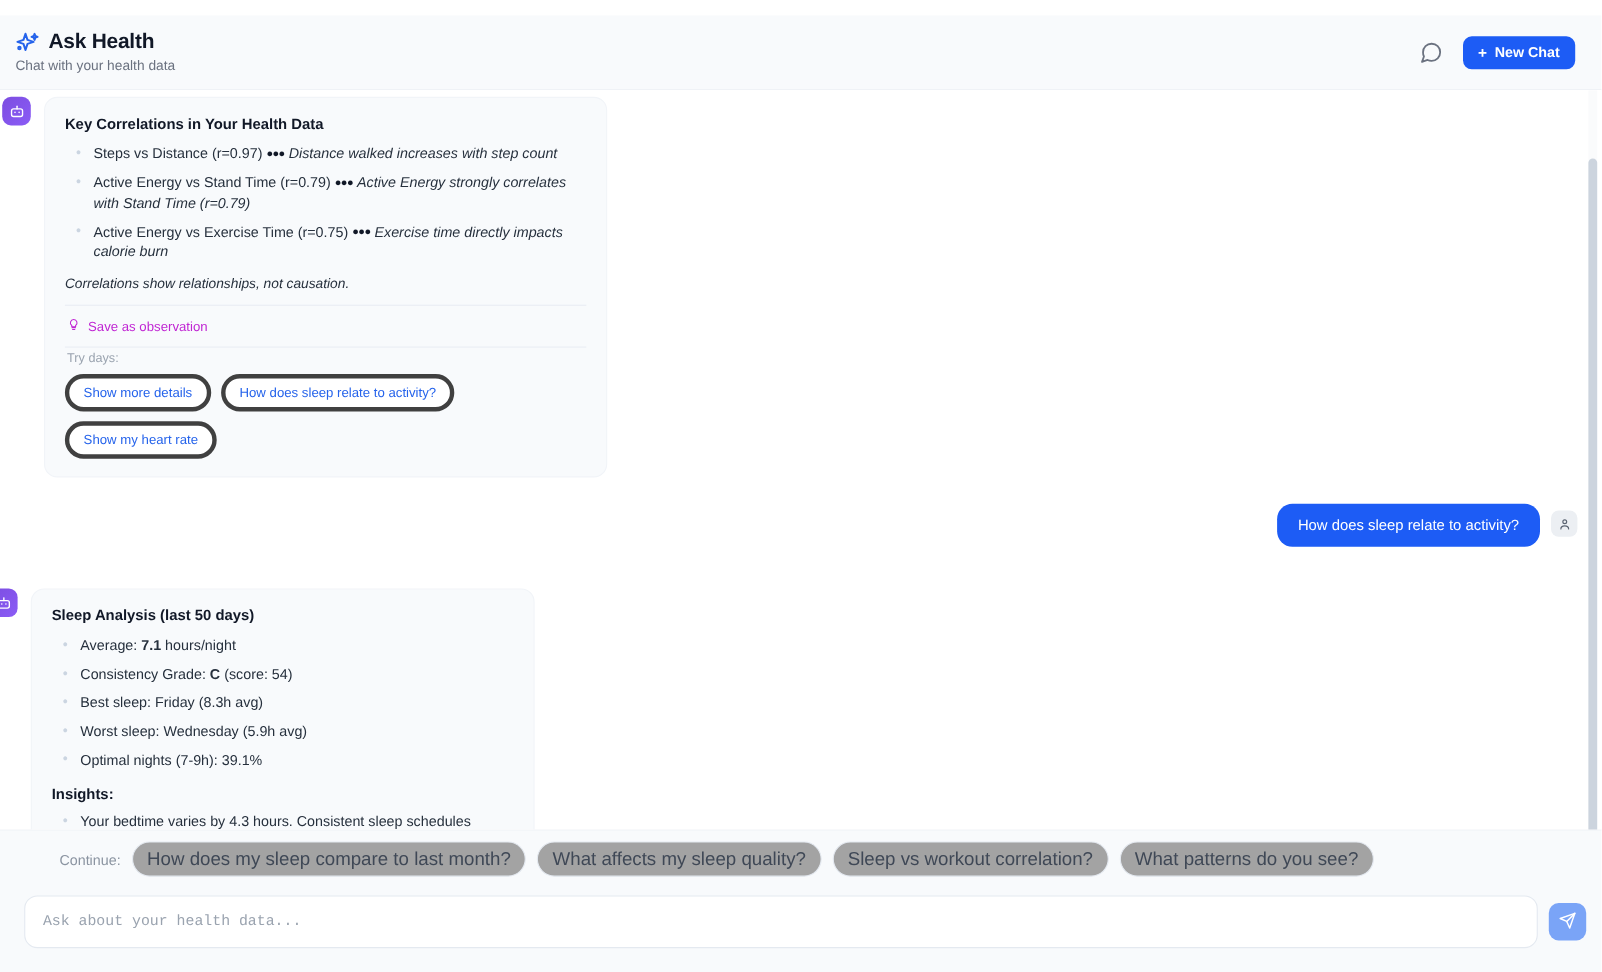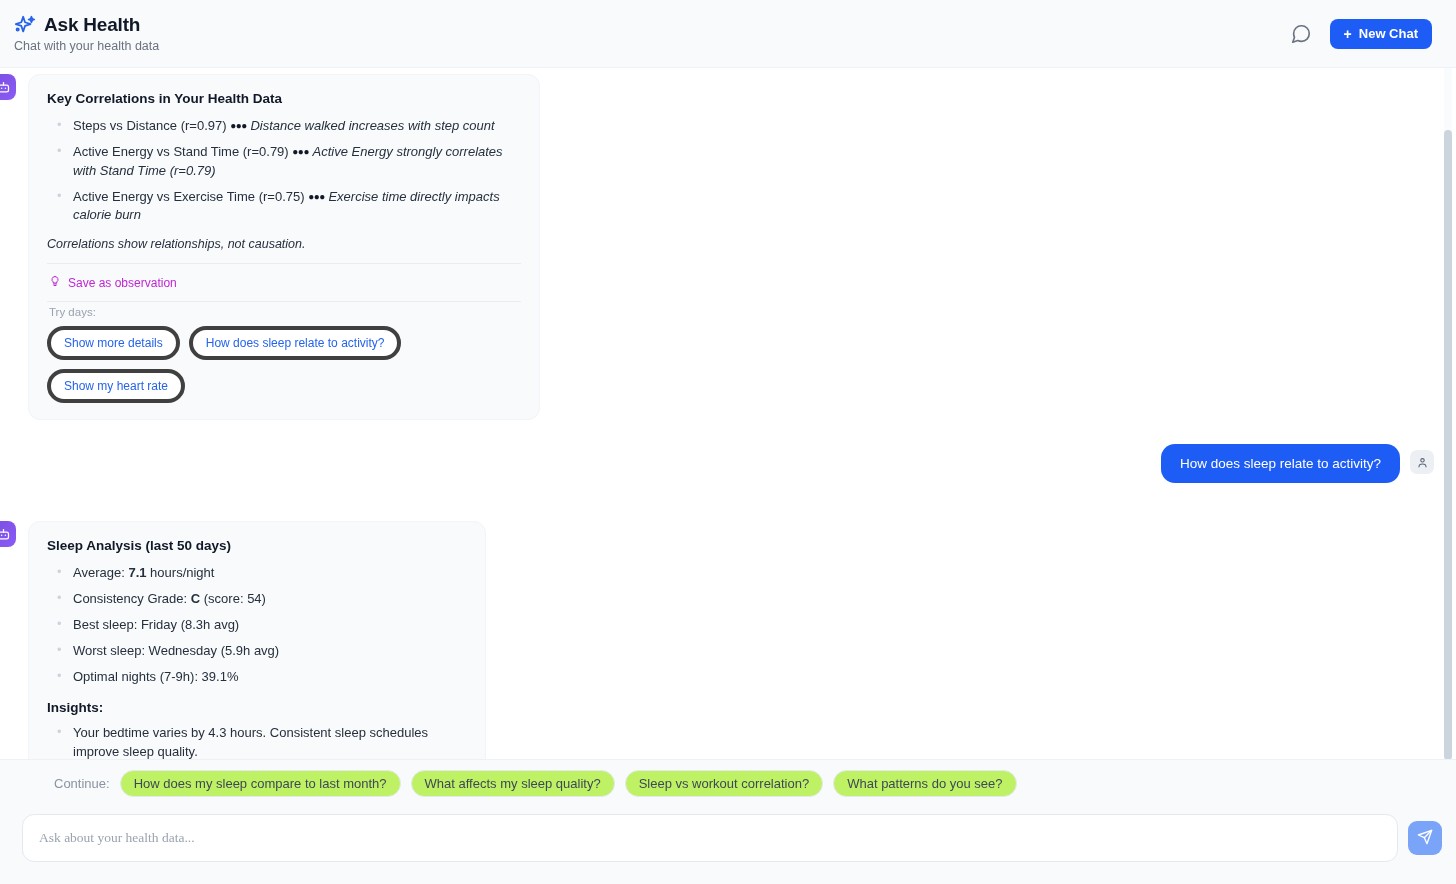--- a/index.html
+++ b/index.html
@@ -12,20 +12,21 @@
   }
   .app { position: relative; width: 1456px; height: 884px; display: flex; flex-direction: column; }
 
   
   .header {
     height: 68px; flex: 0 0 68px;
     background: #f8fafc;
     border-bottom: 1px solid #eef1f5;
     display: flex; align-items: center; justify-content: space-between;
     padding: 0 24px 0 14px;
+    margin-top: 14px;
   }
   .brand { display: flex; flex-direction: column; justify-content: center; }
   .brand-row { display: flex; align-items: center; gap: 8px; }
   .spark-icon { width: 22px; height: 22px; display: block; color: #2563eb; }
   .brand-title { font-size: 19px; font-weight: bold; color: #111827; letter-spacing: -0.2px; }
   .brand-sub { font-size: 12.5px; color: #6b7280; margin-top: 3px; margin-left: 0px; }
   .header-right { display: flex; align-items: center; gap: 18px; }
   .icon-btn {
     width: 22px; height: 22px; color: #6b7280;
     display: flex; align-items: center; justify-content: center;
@@ -120,29 +121,29 @@
   }
 
   
   .footer { flex: 0 0 auto; background: #f8fafc; border-top: 1px solid #eef1f5; }
   .continue-bar {
     display: flex; align-items: center; gap: 10px; padding: 10px 20px 9px 14px;
     flex-wrap: nowrap; overflow: hidden;
   }
   .continue-label { font-size: 13px; color: #8b94a1; flex: 0 0 auto; margin-left: 40px; }
   .chip-gray {
-    border: 1px solid #e4e9f0; background: #bef264; color: #3f4856;
-    border-radius: 999px; padding: 5px 13px; font-size: 13px; white-space: nowrap;
+    border: 1px solid #e4e9f0; background: #a3a3a3; color: #3f4856;
+    border-radius: 999px; padding: 5px 13px; font-size: 17px; white-space: nowrap;
     cursor: pointer; font-family: "Liberation Sans", sans-serif;
   }
   .composer { display: flex; align-items: center; gap: 10px; padding: 8px 14px 22px 22px; }
   .composer-input {
     flex: 1 1 auto; height: 48px; border: 1px solid #e4e9f0; border-radius: 12px;
     background: #fff; padding: 0 16px; font-size: 13.5px; color: #1f2937;
-    font-family: Liberation Serif, serif; outline: none;
+    font-family: Liberation Mono, monospace; outline: none;
   }
   .composer-input::placeholder { color: #9aa3af; }
   .send-btn {
     width: 34px; height: 34px; border-radius: 9px; background: #7aa4f7;
     border: none; display: flex; align-items: center; justify-content: center;
     color: #fff; cursor: pointer; flex: 0 0 34px;
   }
   .send-btn svg { width: 16px; height: 16px; }
 </style>
 </head>
@@ -173,21 +174,21 @@
       <button class="new-chat-btn">
         <span class="plus-glyph">+</span>
         <span>New Chat</span>
       </button>
     </div>
   </div>
 
   <div class="scroll-area">
     <div class="scroll-inner">
 
-      <div class="msg-row assistant" style="padding:6px 0 0 0;">
+      <div class="msg-row assistant" style="padding:6px 0 0 12px;">
         <div class="bot-avatar">
           <svg viewBox="0 0 24 24" fill="none" stroke="currentColor" stroke-width="2" stroke-linecap="round" stroke-linejoin="round">
             <rect x="4" y="8" width="16" height="11" rx="3"></rect>
             <circle cx="9" cy="13" r="1.2" fill="currentColor" stroke="none"></circle>
             <circle cx="15" cy="13" r="1.2" fill="currentColor" stroke="none"></circle>
             <path d="M12 4v4"></path>
           </svg>
         </div>
         <div class="bubble-assistant" style="width:512px;">
           <div class="card-title">Key Correlations in Your Health Data</div>

